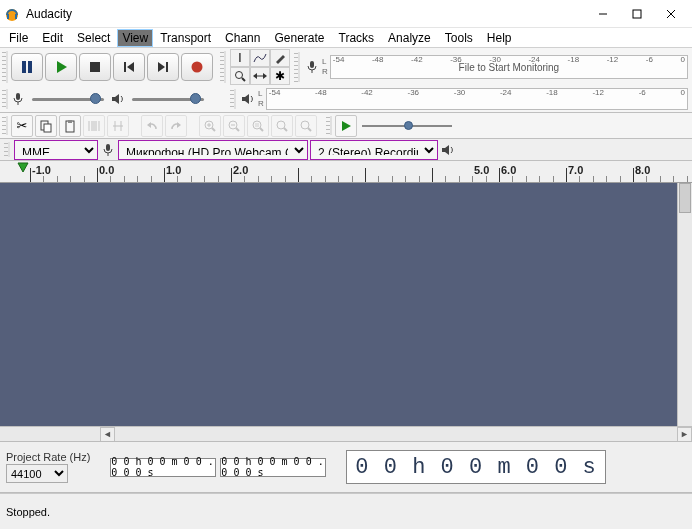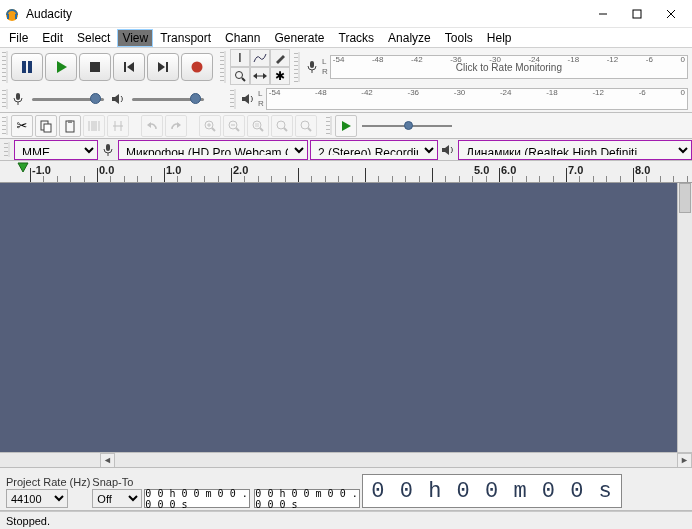--- a/index.html
+++ b/index.html
@@ -48,28 +48,28 @@
   .tick-minor{position:absolute;bottom:0;width:1px;height:6px;background:#888;}
   .tick-label{position:absolute;top:3px;font-size:11px;color:#222; transform:translateX(2px); font-weight:bold;}
   
   .trackarea{background:#555f7a; position:relative; flex:1;}
   .vscroll{position:absolute;right:0;top:0;bottom:0;width:15px;background:#e9e9e9;border-left:1px solid #c0c0c0;}
   .vscroll .thumb{ position:absolute; top:0;left:1px;right:1px;height:30px;background:#cfcfcf;border:1px solid #a8a8a8;}
   .hscroll{height:15px;background:#e9e9e9;border-top:1px solid #c0c0c0;display:flex;align-items:center;}
   .hscroll .arrow{width:15px;height:15px;display:flex;align-items:center;justify-content:center;border:1px solid #c0c0c0;background:#eee;font-size:9px;color:#555;}
   .hscroll .track{flex:1;height:15px;position:relative;}
   
-  .selbar{height:44px;display:flex;align-items:flex-end;background:#efefef;border-top:1px solid #bcbcbc;border-bottom:1px solid #bcbcbc;padding:2px 6px;gap:2px;}
+  .selbar{height:52px;display:flex;align-items:center;background:#efefef;border-top:1px solid #bcbcbc;border-bottom:1px solid #bcbcbc;padding:2px 6px;gap:20px;}
   .selbar .col{display:flex;flex-direction:column;gap:1px;}
   .selbar label{font-size:11px;color:#333;}
   .selbar select{font-size:11px;height:19px;border:1px solid #aaa;}
   .timebox{ width:106px;height:19px;border:1px solid #888;background:#fff;display:flex;align-items:center;justify-content:center;font-family:monospace;font-size:10px;letter-spacing:0;}
   .bigtime{height:34px;border:1px solid #888;background:#fff;display:flex;align-items:center;padding:0 8px;font-family:"Courier New",monospace;font-size:22px;color:#2a3a55;letter-spacing:1px;}
   
-  .status{height:18px;background:#efefef;border-top:1px solid #c8c8c8;display:flex;align-items:center;padding:0 6px;font-size:11px;}
+  .status{height:36px;background:#efefef;border-top:1px solid #c8c8c8;display:flex;align-items:center;padding:0 6px;font-size:11px;}
   svg{display:block;}
 </style>
 </head>
 <body>
 
 <div class="titlebar">
   <span class="logo">
     <svg viewBox="0 0 16 16" width="16" height="16">
         <circle cx="8" cy="9" r="6" fill="#f39c12"></circle>
         <path d="M3 9a5 5 0 0 1 10 0" stroke="#2c6ca0" stroke-width="2" fill="none"></path>
@@ -225,21 +225,21 @@
             <span>-48</span>
             <span>-42</span>
             <span>-36</span>
             <span>-30</span>
             <span>-24</span>
             <span>-18</span>
             <span>-12</span>
             <span>-6</span>
             <span>0</span>
           </div>
-        <span style="font-size:10px;">Click to Rate Monitoring</span>
+        <span style="font-size:10px;">File to Start Monitoring</span>
       </div>
     </div>
     <div class="row" style="height:26px;">
       <div class="grip"></div>
       <span class="spk-icon" style="margin:0 2px;">
           <svg width="14" height="14">
             <polygon points="1,5 4,5 8,2 8,12 4,9 1,9" fill="#444"></polygon>
             <path d="M10 4a4 4 0 0 1 0 6" stroke="#444" fill="none"></path>
           </svg>
         </span>
@@ -366,21 +366,20 @@
       </svg>
     </span>
   <select class="device" style="width:190px;"><option>Микрофон (HD Pro Webcam C920</option></select>
   <select class="device" style="width:128px;"><option>2 (Stereo) Recording Chann</option></select>
   <span class="spk-icon">
       <svg width="14" height="14">
         <polygon points="1,5 4,5 8,2 8,12 4,9 1,9" fill="#444"></polygon>
         <path d="M10 4a4 4 0 0 1 0 6" stroke="#444" fill="none"></path>
       </svg>
     </span>
-  <select class="device" style="flex:1;"><option>Динамики (Realtek High Definiti</option></select>
 </div>
 
 <div class="ruler">
   <span class="playhead">
       <svg width="12" height="12">
         <polygon points="1,1 11,1 6,10" fill="#2aa02a" stroke="#176817"></polygon>
       </svg>
     </span>
   <div class="ruler-ticks" id="ruler-ticks">
       <div class="tick-major" style="left: 30px;"></div>
@@ -456,24 +455,20 @@
   <div class="arrow">◄</div>
   <div class="track"></div>
   <div class="arrow">►</div>
 </div>
 
 <div class="selbar">
   <div class="col">
     <label>Project Rate (Hz)</label>
     <select style="width:62px;"><option>44100</option></select>
   </div>
-  <div class="col">
-    <label>Snap-To</label>
-    <select style="width:50px;"><option>Off</option></select>
-  </div>
   <div class="col" style="flex:0 0 auto;">
     <div style="display:flex;gap:4px;">
       <div class="timebox">0 0 h 0 0 m 0 0 . 0 0 0 s</div>
       <div class="timebox">0 0 h 0 0 m 0 0 . 0 0 0 s</div>
     </div>
   </div>
   <div class="bigtime">0 0 h 0 0 m 0 0 s</div>
 </div>
 
 <div class="status">

